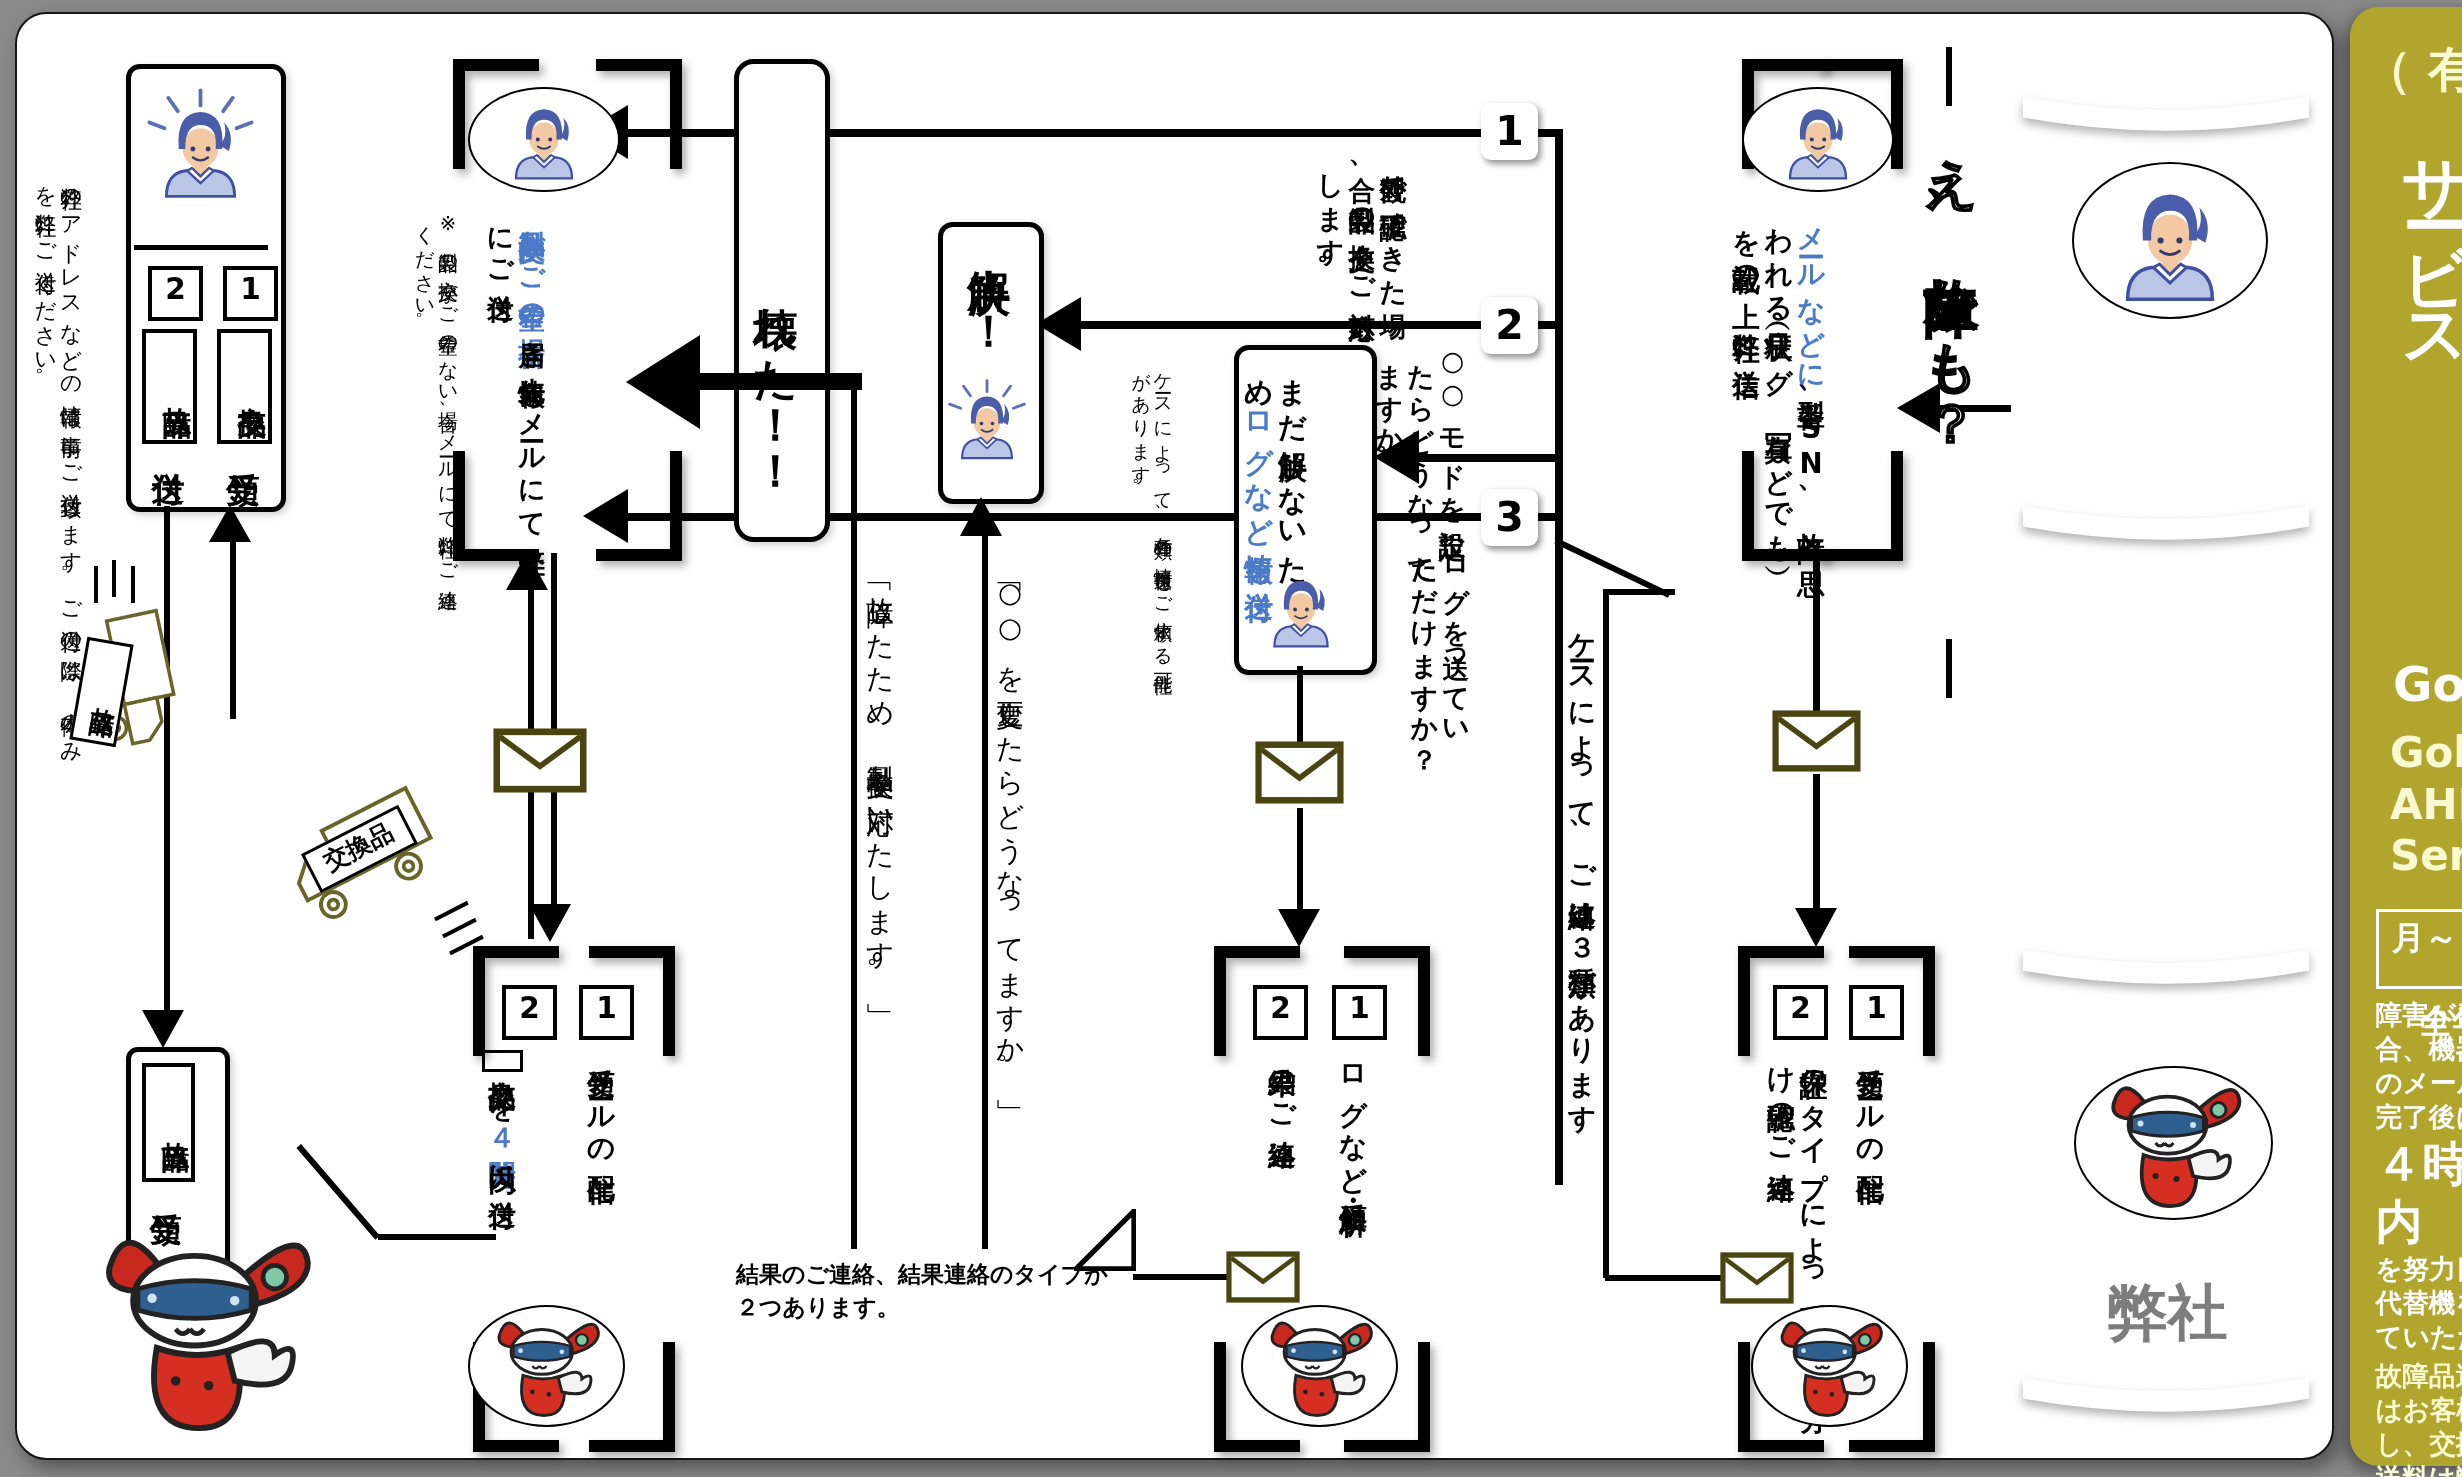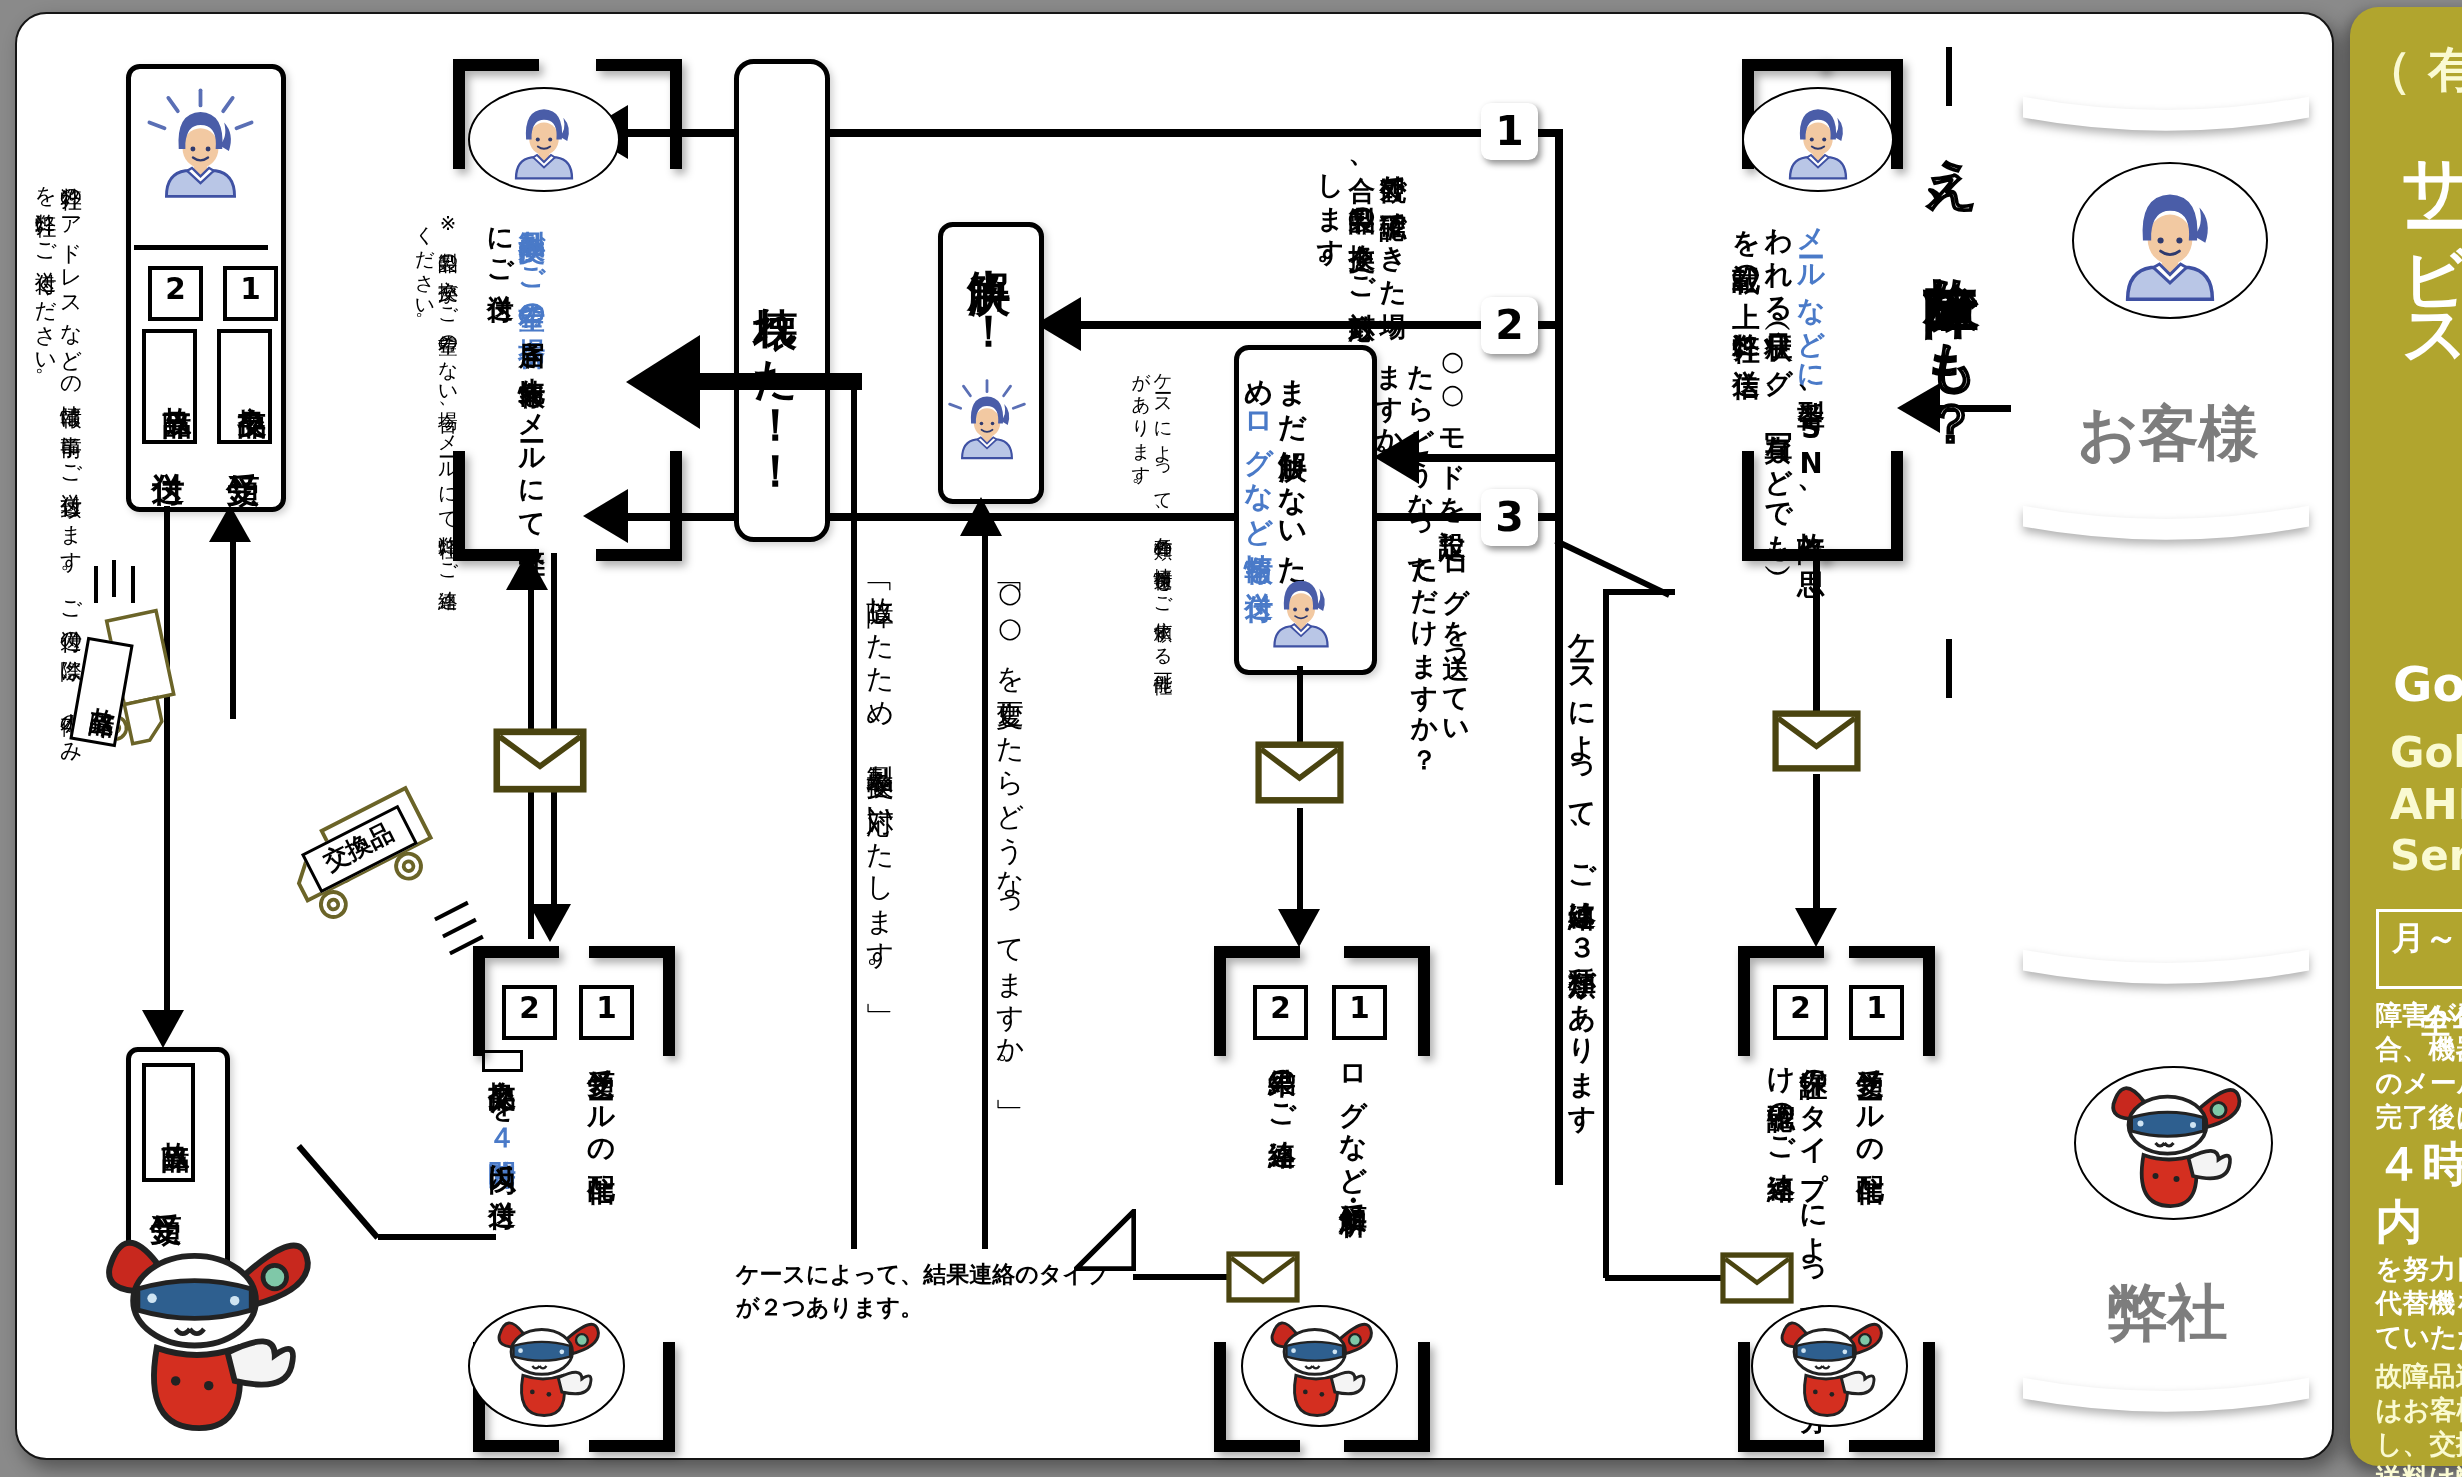--- a/index.html
+++ b/index.html
@@ -88,21 +88,21 @@
       </svg>
     </div>
 
   <div class="abs hl" style="left:697px;top:373px;width:165px;height:16.7px;"></div>
   <div class="abs" style="left:626px;top:335px;border-style:solid;border-color:transparent #000 transparent transparent;border-width:47px 74px 47px 0;"></div>
   <div class="abs vl" style="left:851px;top:382px;width:5.9px;height:867px;"></div>
   <div class="abs vl" style="left:982px;top:536px;width:5.9px;height:713px;"></div>
   <div class="abs" style="left:960px;top:497px;border-style:solid;border-color:transparent transparent #000 transparent;border-width:0 21.7px 39px 21.7px;"></div>
   <div class="abs v" style="left:863px;top:574px;height:675px;font-size:27.6px;font-weight:normal;">「故障したため、製品交換を対応いたします。」</div>
   <div class="abs v" style="left:993px;top:574px;height:581px;font-size:27.6px;font-weight:normal;">「○○を変更したらどうなってますか。」</div>
-  <div class="abs" style="left:736px;top:1258px;width:389px;font-size:23px;line-height:1.42;">ケースによって、結果連絡のタイプが２つあります。</div>
+  <div class="abs" style="left:736px;top:1258px;width:389px;font-size:23px;line-height:1.42;">結果のご連絡、結果連絡のタイプが２つあります。</div>
   <div class="abs icon" style="left:1074px;top:1209px;width:62px;height:62px;">
       <svg viewBox="0 0 120 120" preserveAspectRatio="none">
         <polygon points="4,116 116,116 116,4" fill="#fff" stroke="#000" stroke-width="10"></polygon>
       </svg>
     </div>
   <div class="abs hl" style="left:1133px;top:1274px;width:94px;height:5.9px;"></div>
 
   <div class="abs rbox" style="left:1234px;top:345px;width:133px;height:320px;"></div>
   <div class="abs v" style="left:1241px;top:359px;height:231px;font-size:28.6px;">
     <span>まだ解決しないため</span><span class="blue">ログなど情報を送付</span>
@@ -404,21 +404,20 @@
         <path d="M43,66 h14 v12 l-7,7 l-7,-7 Z" fill="#f2c9a2"></path>
         <ellipse cx="50" cy="49" rx="19" ry="21" fill="#f2c9a2"></ellipse>
         <path d="M27,50 Q24,12 50,11 Q76,12 73,50 L66,50 Q68,28 54,25 Q36,22 34,44 L34,50 Z" fill="#4a5da8"></path>
         <path d="M70,46 Q79,38 75,22 Q86,34 80,52 Z" fill="#4a5da8"></path>
         <circle cx="42" cy="50" r="2.6" fill="#2f3a6e"></circle>
         <circle cx="58" cy="50" r="2.6" fill="#2f3a6e"></circle>
         <path d="M42,59 Q50,65 58,59" stroke="#2f3a6e" stroke-width="2.4" fill="none" stroke-linecap="round"></path>
         <path d="M36,73 L50,86 L64,73 L59,70 L50,79 L41,70 Z" fill="#fff" stroke="#3f51a3" stroke-width="2.5"></path>
       </svg>
     </div>
-  <div class="abs gray" style="left:2077px;top:394px;width:182px;font-size:60px;text-align:center;">お客様</div>
   <div class="abs ellav icon" style="left:2074px;top:1066px;width:195px;height:150px;">
       <svg viewBox="0 0 100 100" preserveAspectRatio="xMidYMid meet">
         <path d="M30,22 Q16,4 10,24 Q8,34 24,34 Z" fill="#c8281e" stroke="#222" stroke-width="2.5"></path>
         <path d="M64,30 Q92,4 94,22 Q94,34 70,40 Z" fill="#c8281e" stroke="#222" stroke-width="2.5"></path>
         <circle cx="80" cy="28" r="5" fill="#7fc8a8" stroke="#222" stroke-width="2"></circle>
         <ellipse cx="46" cy="38" rx="26" ry="19" fill="#fff" stroke="#222" stroke-width="2.5"></ellipse>
         <path d="M22,33 Q46,26 70,33 L70,42 Q46,49 22,42 Z" fill="#2e5f8f" stroke="#222" stroke-width="2"></path>
         <circle cx="28" cy="37" r="2" fill="#cfe4f2"></circle>
         <circle cx="63" cy="38" r="2" fill="#cfe4f2"></circle>
         <path d="M38,50 Q41,54 44,50 M44,50 Q47,54 50,50" stroke="#222" stroke-width="2" fill="none"></path>

